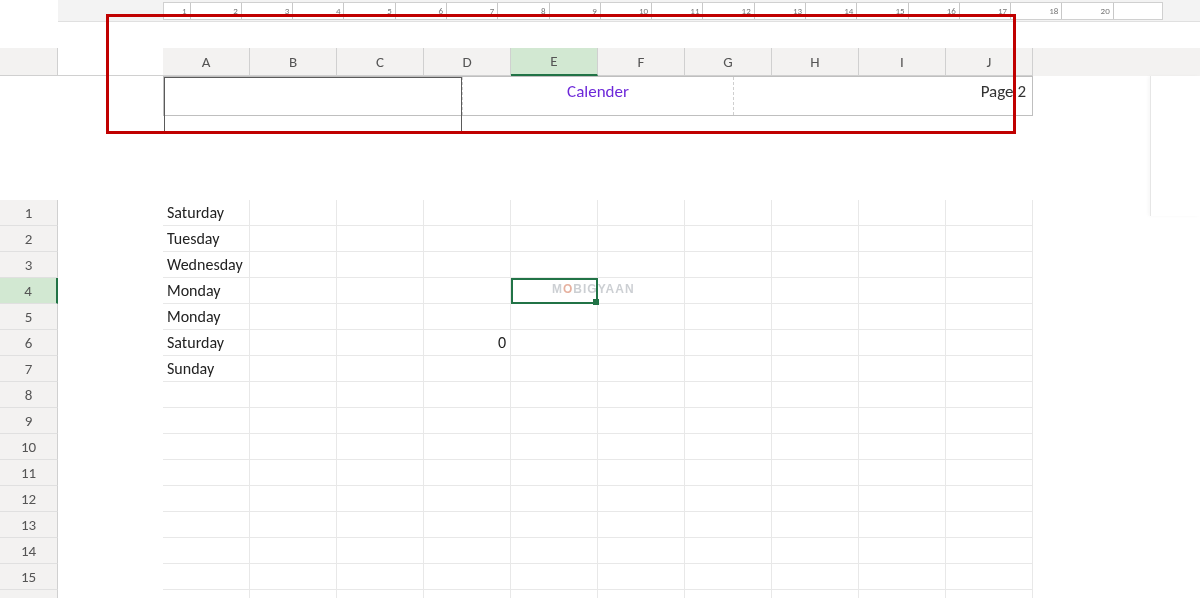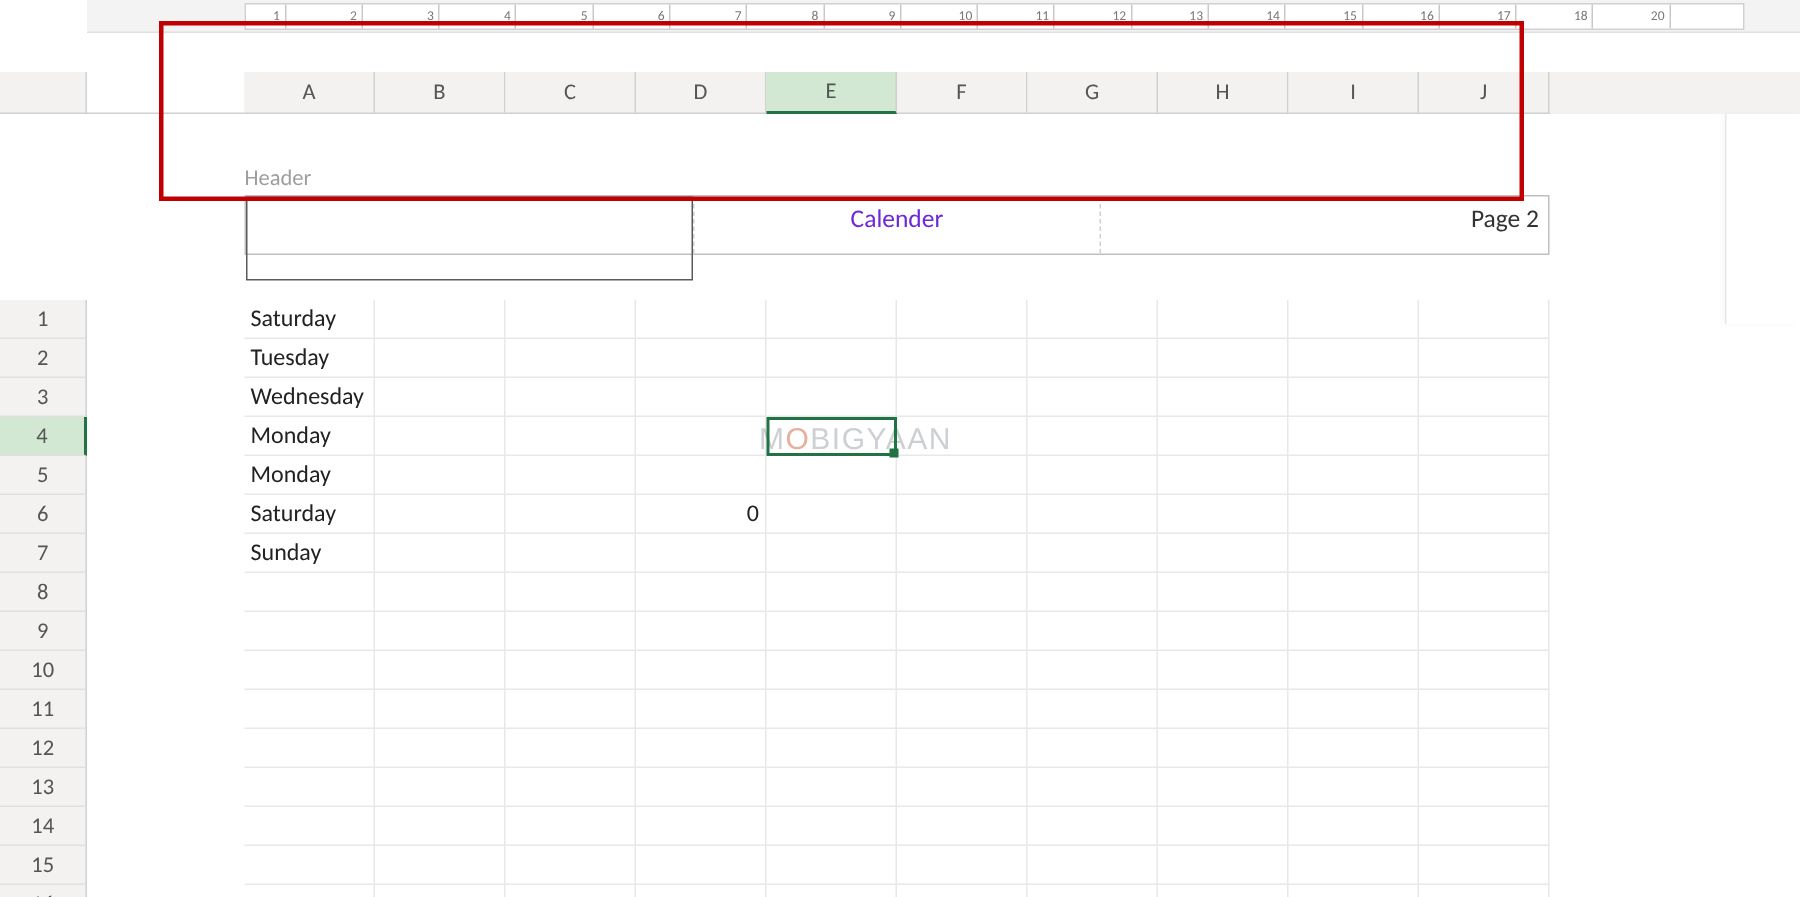--- a/index.html
+++ b/index.html
@@ -215,25 +215,25 @@
     position: absolute;
     right: -3px;
     bottom: -3px;
     width: 6px; height: 6px;
     background: #217346;
   }
 
   
   .watermark {
     position: absolute;
-    left: 506px;
+    left: 552px;
     top: 282px;
     font-family: Arial, sans-serif;
-    font-weight: 400;
-    font-size: 20px;
+    font-weight: 700;
+    font-size: 12px;
     letter-spacing: 1px;
     color: rgba(120,130,140,0.38);
     pointer-events: none;
   }
   .watermark .o { color: rgba(200,80,40,0.45); }
 
   
   .rightpage {
     position:absolute;
     right:0; top:76px;
@@ -321,21 +321,20 @@
     <div class="rowcell">12</div>
     <div class="rowcell">13</div>
     <div class="rowcell">14</div>
     <div class="rowcell">15</div>
     <div class="rowcell">16</div>
   </div>
 
 <div class="page">
 
   <div class="pagepad">
-    <div class="header-label">Header</div>
     <div class="header-box">
       <div class="header-left" contenteditable="true" style=""></div>
       <div class="header-center">Calender</div>
       <div class="header-right">Page 2</div>
     </div>
   </div>
 
   <div class="header-annot"></div>
 
   <div class="grid" id="grid">

